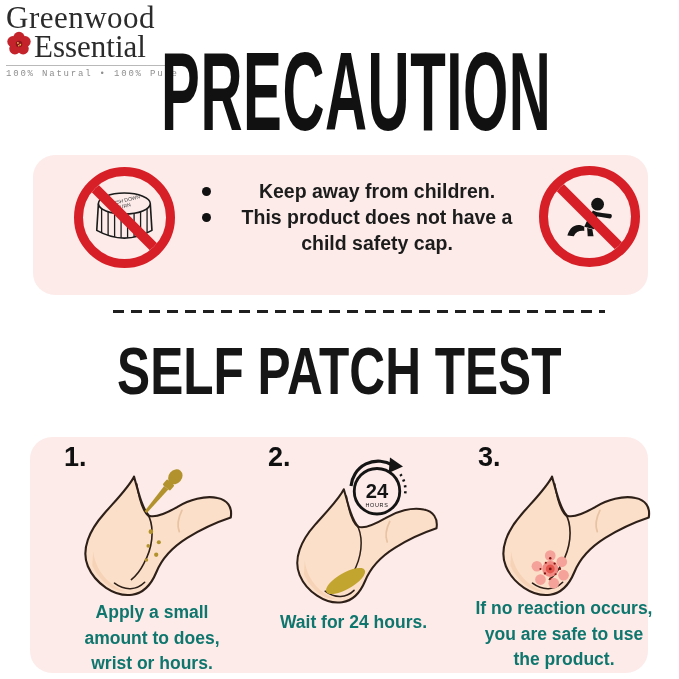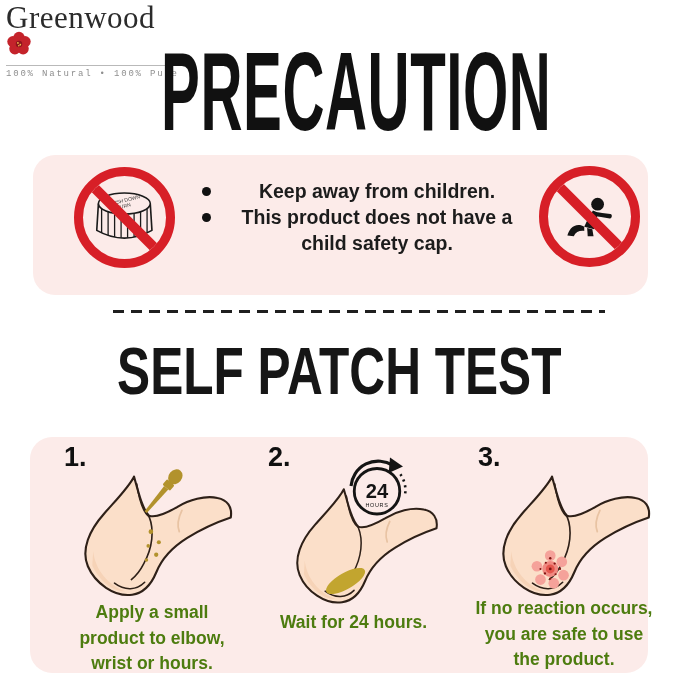--- a/index.html
+++ b/index.html
@@ -41,21 +41,21 @@
   
   .step-num{position:absolute;font-size:27px;font-weight:700;color:#101010;}
   .num1{left:64px;top:442px;}
   .num2{left:268px;top:442px;}
   .num3{left:478px;top:442px;}
   .elbow{position:absolute;}
   .elbow1{left:46px;top:466px;width:192px;height:142px;}
   .elbow2{left:253px;top:479px;width:197px;height:136px;}
   .elbow3{left:463px;top:466px;width:194px;height:142px;}
   .timer{position:absolute;left:333px;top:447px;width:88px;height:78px;}
-  .caption{position:absolute;text-align:center;font-size:17.5px;font-weight:600;color:#4d7c0f;line-height:25.5px;}
+  .caption{position:absolute;text-align:center;font-size:17.5px;font-weight:600;color:#0f766e;line-height:25.5px;}
   .cap1{left:52px;top:600px;width:200px;}
   .cap2{left:256px;top:610px;width:195px;}
   .cap3{left:458px;top:596px;width:212px;}
   .hidden-defs{position:absolute;width:0;height:0;overflow:hidden;}
 </style>
 </head>
 <body>
 
 <div class="canvas">
 
@@ -83,20 +83,21 @@
             <circle cx="15.8" cy="16.4" r="5.2"></circle>
               <circle cx="8.2" cy="16.4" r="5.2"></circle>
             <circle cx="6.4" cy="9.8" r="5.2"></circle>
           </g>
           <circle cx="12" cy="12" r="3" fill="#8e161d"></circle>
           <circle cx="11" cy="11" r="0.8" fill="#f3c14c"></circle>
           <circle cx="13.2" cy="12.6" r="0.8" fill="#f3c14c"></circle>
           <circle cx="11.8" cy="13.6" r="0.7" fill="#f3c14c"></circle>
         </svg>
       </span>
+      <span>Essential</span>
     </div>
     <div class="logo-rule"></div>
     <div class="logo-tagline">100% Natural • 100% Pure</div>
   </header>
 
   <h1 class="title-precaution">
     <span>PRECAUTION</span>
   </h1>
 
   <section class="box box1"></section>
@@ -209,21 +210,21 @@
           <circle cx="0" cy="-12" r="1.4"></circle>
         <circle cx="11" cy="0" r="1.3"></circle>
           <circle cx="-11" cy="0" r="1.2"></circle>
           <circle cx="0" cy="11" r="1.3"></circle>
       </g>
     </g>
   </svg>
 
   <div class="caption cap1">
     <span>Apply a small</span><br>
-    <span>product  to elbow,</span><br>
+    <span>amount  to does,</span><br>
     <span>wrist or hours.</span>
   </div>
   <div class="caption cap2">
     <span>Wait for 24 hours.</span>
   </div>
   <div class="caption cap3">
     <span>If no reaction occurs,</span><br>
     <span>you are safe to use</span><br>
     <span>the product.</span>
   </div>

